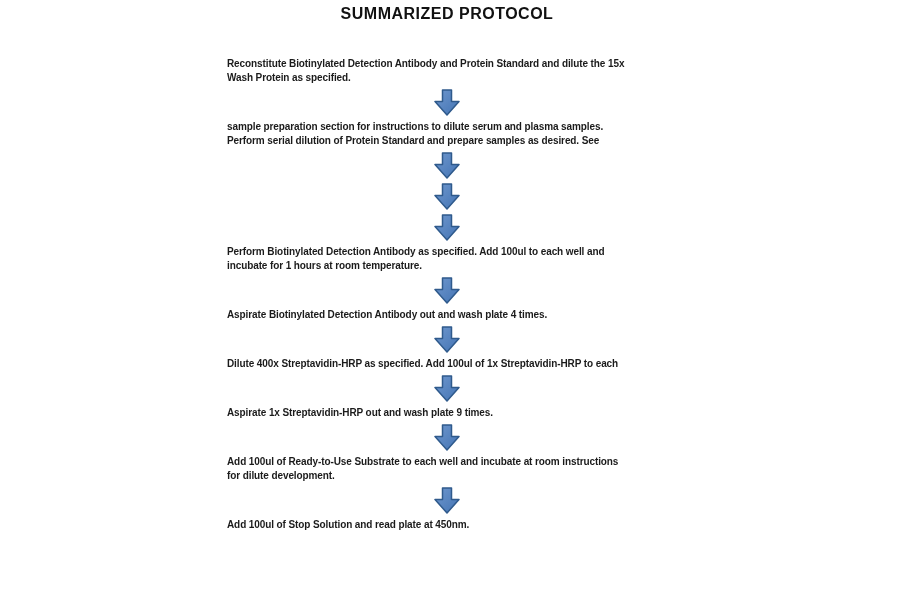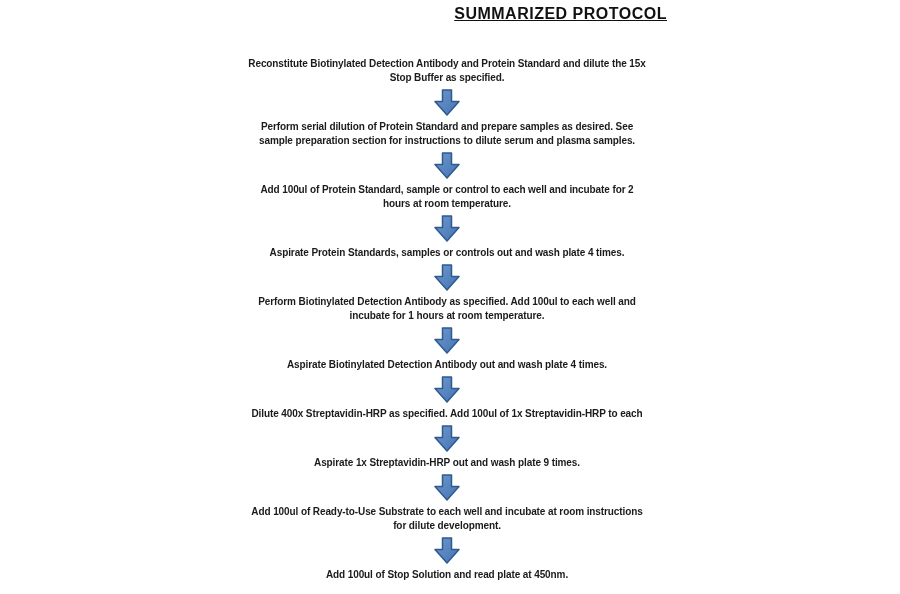--- a/index.html
+++ b/index.html
@@ -19,32 +19,30 @@
     left: 227px;
     top: 5px;
     width: 440px;
   }
   .title {
     font-size: 16px;
     font-weight: bold;
     letter-spacing: 0.5px;
     color: #111111;
     line-height: 18px;
-    text-align: right;
-    text-decoration: underline;
+    text-align: center;
   }
   .flow {
     margin-top: 34px;
     display: flex;
     flex-direction: column;
     align-items: center;
     row-gap: 4px;
   }
   .step {
-    text-align: center;
     width: 100%;
   }
   .line {
     font-size: 10px;
     font-weight: bold;
     letter-spacing: -0.1px;
     color: #1b1b1b;
     line-height: 14px;
     white-space: nowrap;
   }
@@ -57,60 +55,53 @@
 </style>
 </head>
 <body>
 
 <div class="canvas">
   <div class="content">
     <div class="title">SUMMARIZED PROTOCOL</div>
     <div class="flow" id="flow">
         <div class="step">
           <div class="line">Reconstitute Biotinylated Detection Antibody and Protein Standard and dilute the 15x</div>
-          <div class="line">Stop Buffer as specified.</div>
+          <div class="line">Wash Protein as specified.</div>
         </div>
         <svg class="arrow" viewBox="0 0 26 27" xmlns="http://www.w3.org/2000/svg">
     <defs>
       <linearGradient id="arrowGrad" x1="0" y1="0" x2="1" y2="1">
         <stop offset="0" class="grad-a" stop-color="#6f97cd"></stop>
         <stop offset="1" class="grad-b" stop-color="#4374b4"></stop>
       </linearGradient>
     </defs>
     <polygon points="8.5,1 17.5,1 17.5,12.5 25,12.5 13,26 1,12.5 8.5,12.5" fill="url(#arrowGrad)" stroke-width="1.5" stroke-linejoin="round" class="arrow-poly" stroke="#2f5a8c"></polygon>
   </svg>
         <div class="step">
+          <div class="line">sample preparation section for instructions to dilute serum and plasma samples.</div>
           <div class="line">Perform serial dilution of Protein Standard and prepare samples as desired. See</div>
-          <div class="line">sample preparation section for instructions to dilute serum and plasma samples.</div>
         </div>
         <svg class="arrow" viewBox="0 0 26 27" xmlns="http://www.w3.org/2000/svg">
     <defs>
       <linearGradient id="arrowGrad" x1="0" y1="0" x2="1" y2="1">
         <stop offset="0" class="grad-a" stop-color="#6f97cd"></stop>
         <stop offset="1" class="grad-b" stop-color="#4374b4"></stop>
       </linearGradient>
     </defs>
     <polygon points="8.5,1 17.5,1 17.5,12.5 25,12.5 13,26 1,12.5 8.5,12.5" fill="url(#arrowGrad)" stroke-width="1.5" stroke-linejoin="round" class="arrow-poly" stroke="#2f5a8c"></polygon>
   </svg>
-        <div class="step">
-          <div class="line">Add 100ul of Protein Standard, sample or control to each well and incubate for 2</div>
-          <div class="line">hours at room temperature.</div>
-        </div>
         <svg class="arrow" viewBox="0 0 26 27" xmlns="http://www.w3.org/2000/svg">
     <defs>
       <linearGradient id="arrowGrad" x1="0" y1="0" x2="1" y2="1">
         <stop offset="0" class="grad-a" stop-color="#6f97cd"></stop>
         <stop offset="1" class="grad-b" stop-color="#4374b4"></stop>
       </linearGradient>
     </defs>
     <polygon points="8.5,1 17.5,1 17.5,12.5 25,12.5 13,26 1,12.5 8.5,12.5" fill="url(#arrowGrad)" stroke-width="1.5" stroke-linejoin="round" class="arrow-poly" stroke="#2f5a8c"></polygon>
   </svg>
-        <div class="step">
-          <div class="line">Aspirate Protein Standards, samples or controls out and wash plate 4 times.</div>
-        </div>
         <svg class="arrow" viewBox="0 0 26 27" xmlns="http://www.w3.org/2000/svg">
     <defs>
       <linearGradient id="arrowGrad" x1="0" y1="0" x2="1" y2="1">
         <stop offset="0" class="grad-a" stop-color="#6f97cd"></stop>
         <stop offset="1" class="grad-b" stop-color="#4374b4"></stop>
       </linearGradient>
     </defs>
     <polygon points="8.5,1 17.5,1 17.5,12.5 25,12.5 13,26 1,12.5 8.5,12.5" fill="url(#arrowGrad)" stroke-width="1.5" stroke-linejoin="round" class="arrow-poly" stroke="#2f5a8c"></polygon>
   </svg>
         <div class="step">

